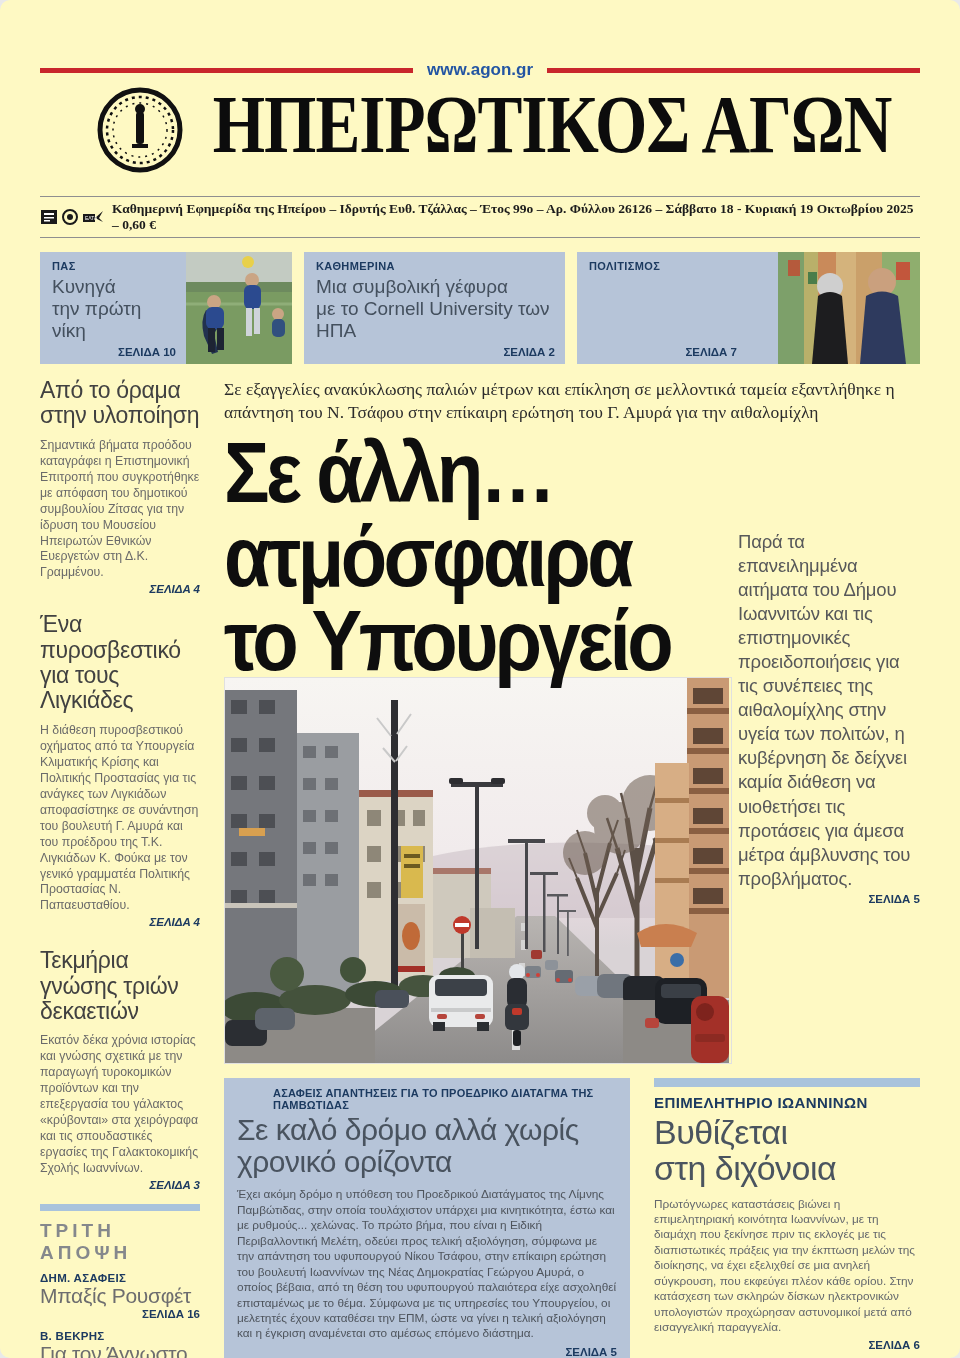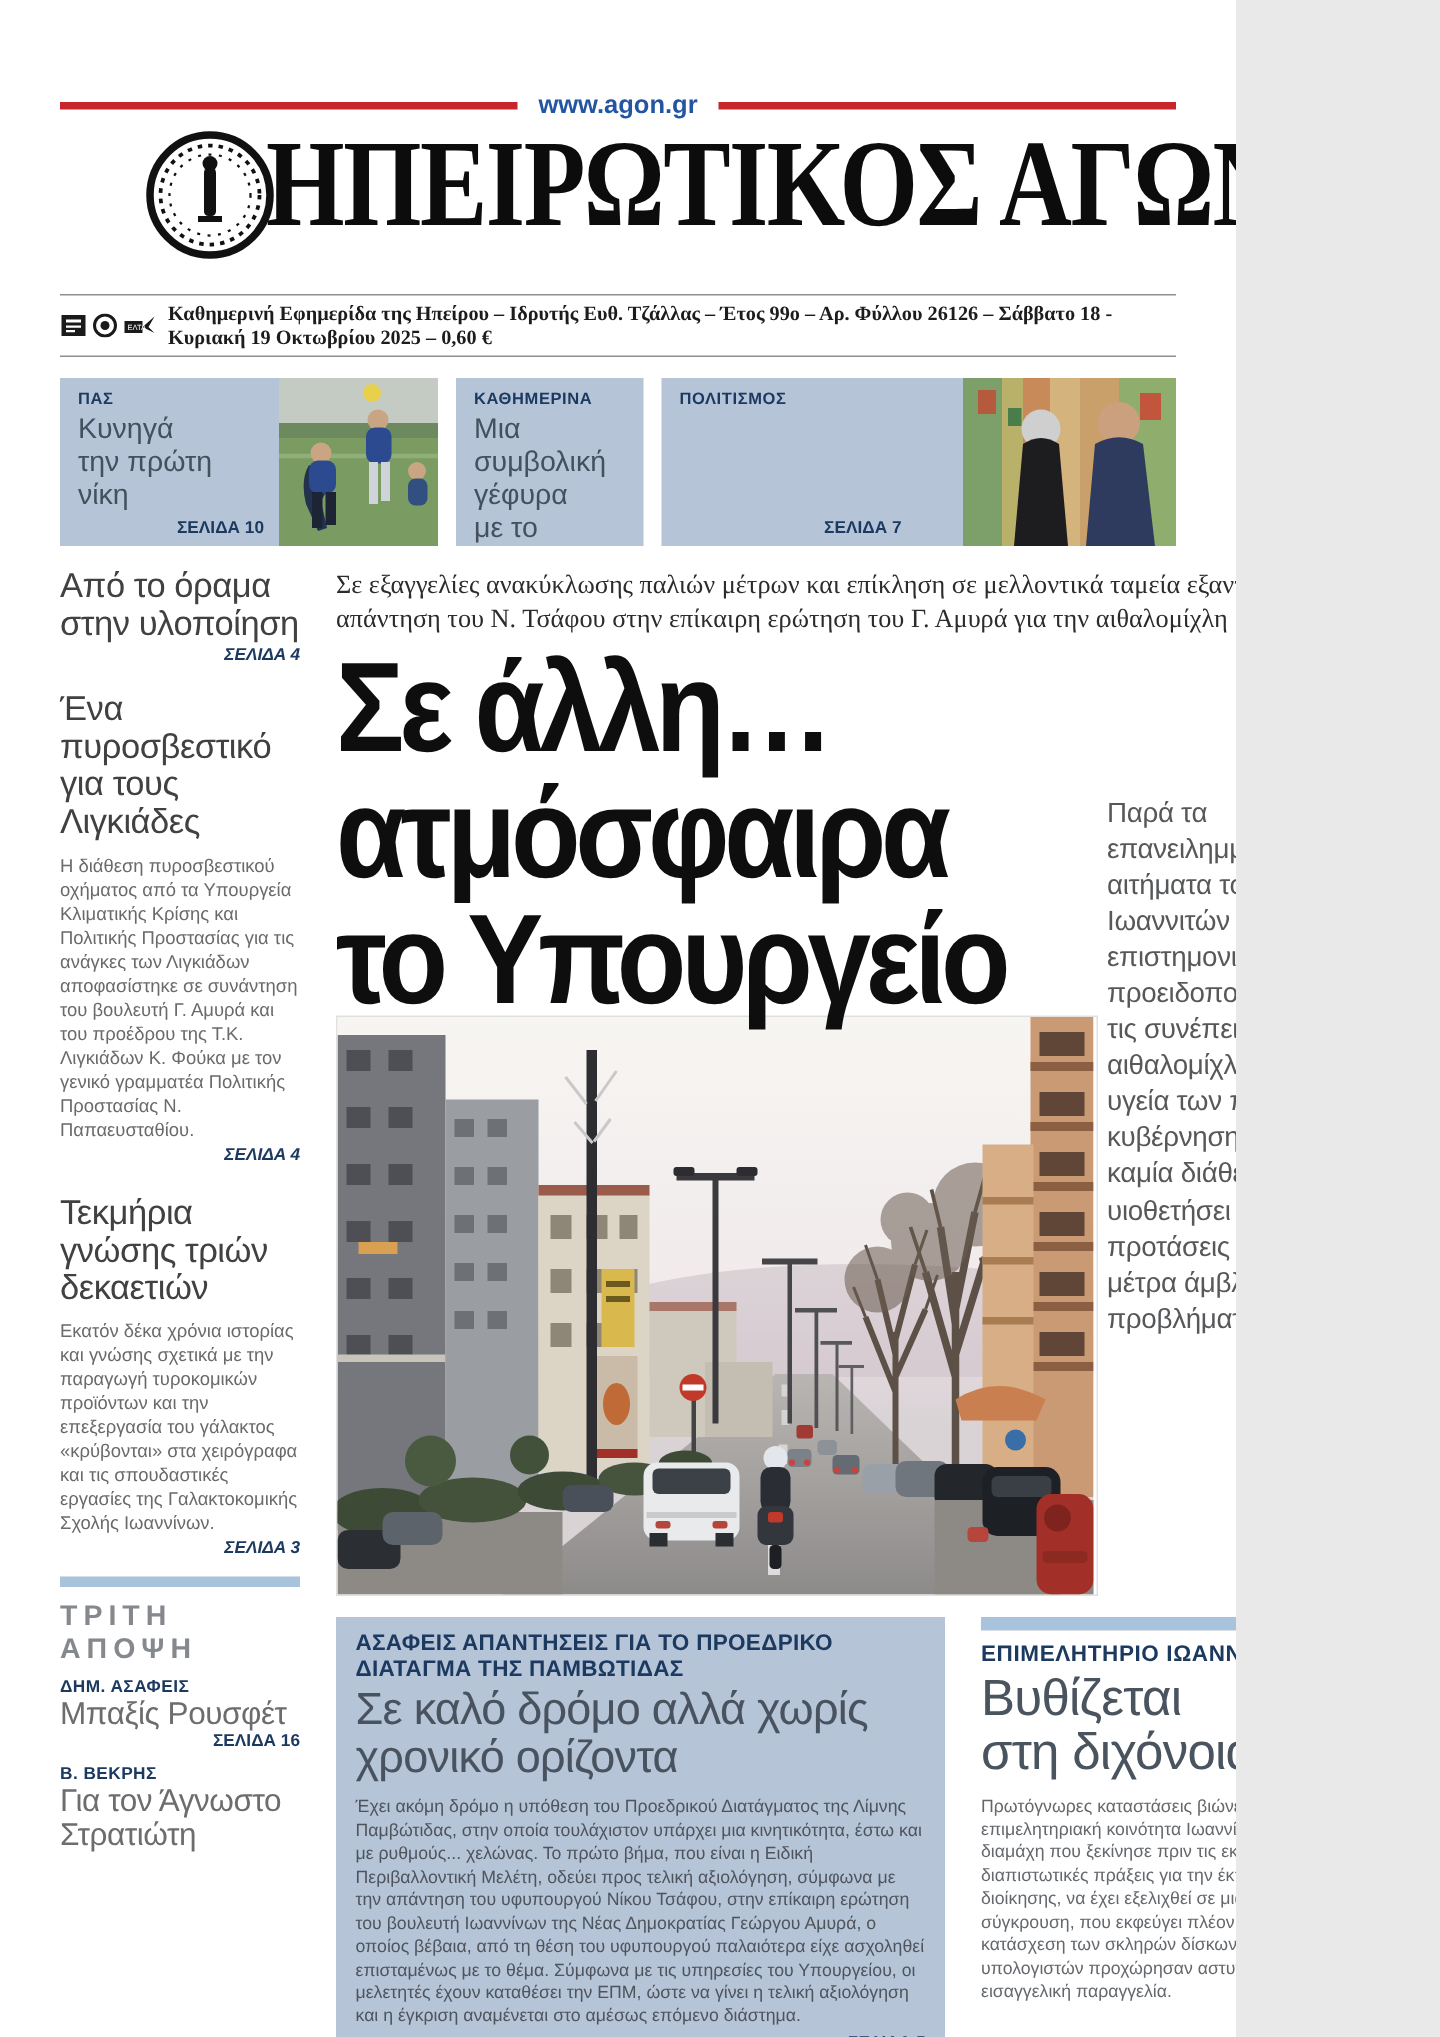--- a/index.html
+++ b/index.html
@@ -1,17 +1,17 @@
 <!DOCTYPE html>
 <html><head>
 <meta charset="utf-8">
 <style>
   html,body{margin:0;padding:0;background:#e9e9e9;}
-  .page{width:824px;height:1358px;background:#ffffff;position:relative;overflow:hidden;
-        font-family:"Liberation Sans",sans-serif;color:#222;}
+  .page{width:960px;height:1358px;background:#fef9c3;position:relative;overflow:hidden;
+        font-family:"Liberation Sans",sans-serif;color:#222;border-radius:10px;}
   .inner{padding:0 40px;}
 
   
   .url-row{display:flex;align-items:center;gap:14px;padding-top:60px;}
   .redline{flex:1;height:5px;background:#c8262c;}
   .site-url{font-family:"Liberation Sans",sans-serif;font-weight:bold;font-size:17px;color:#2355a3;}
 
   .masthead-row{display:flex;align-items:flex-start;margin-top:6px;height:100px;}
   .logo{width:88px;height:88px;flex:0 0 88px;margin-left:56px;}
   .paper-title{flex:1;text-align:center;font-family:"Liberation Serif",serif;font-weight:bold;
@@ -56,21 +56,21 @@
             letter-spacing:-3.5px;transform:scaleY(1.12);transform-origin:top left;}
   .photo-wrap{margin-top:22px;width:506px;border:1px solid #e0e0e0;}
   .photo-wrap svg{display:block;}
   .standfirst{position:absolute;top:152px;right:0;width:182px;}
   .standfirst .txt{font-size:18.5px;line-height:1.3;color:#57585a;letter-spacing:-.2px;}
   .standfirst .pg{text-align:right;font-size:11.5px;font-weight:bold;color:#1c3a60;margin-top:2px;}
 
   
   .bottom-row{display:flex;gap:24px;margin-top:14px;align-items:stretch;}
   .mid-box{width:406px;flex:0 0 406px;background:#b6c4d8;padding:9px 13px 8px 13px;box-sizing:border-box;}
-  .mid-box .kick{font-size:15px;font-weight:bold;color:#1c3a60;letter-spacing:.2px;}
+  .mid-box .kick{font-size:11px;font-weight:bold;color:#1c3a60;letter-spacing:.2px;margin-left:36px;}
   .mid-box .ttl{font-size:30px;line-height:1.07;color:#49535f;letter-spacing:-.5px;margin-top:3px;}
   .mid-box .body{margin-top:9px;font-size:11.8px;line-height:1.31;color:#4e545c;}
   .mid-box .pg{text-align:right;font-size:11.5px;font-weight:bold;color:#1c3a60;margin-top:4px;}
   .right-art{flex:1;display:flex;flex-direction:column;}
   .right-art .topbar{height:9px;background:#a9c3dc;margin-bottom:7px;}
   .right-art .kick{font-size:15px;font-weight:bold;color:#1c3a60;letter-spacing:.4px;}
   .right-art .ttl{font-size:34px;line-height:1.05;color:#4a545f;letter-spacing:-.5px;margin-top:4px;white-space:pre-line;}
   .right-art .body{margin-top:10px;font-size:11.8px;line-height:1.31;color:#64686d;}
   .right-art .pg{text-align:right;font-size:11.5px;font-weight:bold;color:#1c3a60;margin-top:3px;}
   .right-art .botbar{height:9px;background:#a9c3dc;margin-top:7px;}
@@ -181,20 +181,21 @@
           <path d="M88 44 q16 -9 32 0 l8 68 h-46 z" fill="#2e3a5e"></path>
         </svg>
       </div>
     </div>
 
     <div class="content">
 
       <div class="lcol">
         <div class="l-art">
           <div class="ttl">Από το όραμα στην υλοποίηση</div>
+          <div class="body">Σημαντικά βήματα προόδου καταγράφει η Επιστημονική Επιτροπή που συγκροτήθηκε με απόφαση του δημοτικού συμβουλίου Ζίτσας για την ίδρυση του Μουσείου Ηπειρωτών Εθνικών Ευεργετών στη Δ.Κ. Γραμμένου.</div>
           <div class="pg">ΣΕΛΙΔΑ 4</div>
         </div>
 
         <div class="l-art" style="margin-top:17px;">
           <div class="ttl">Ένα πυροσβεστικό για τους Λιγκιάδες</div>
           <div class="body">Η διάθεση πυροσβεστικού οχήματος από τα Υπουργεία Κλιματικής Κρίσης και Πολιτικής Προστασίας για τις ανάγκες των Λιγκιάδων αποφασίστηκε σε συνάντηση του βουλευτή Γ. Αμυρά και του προέδρου της Τ.Κ. Λιγκιάδων Κ. Φούκα με τον γενικό γραμματέα Πολιτικής Προστασίας Ν. Παπαευσταθίου.</div>
           <div class="pg">ΣΕΛΙΔΑ 4</div>
         </div>
 
         <div class="l-art" style="margin-top:20px;">

